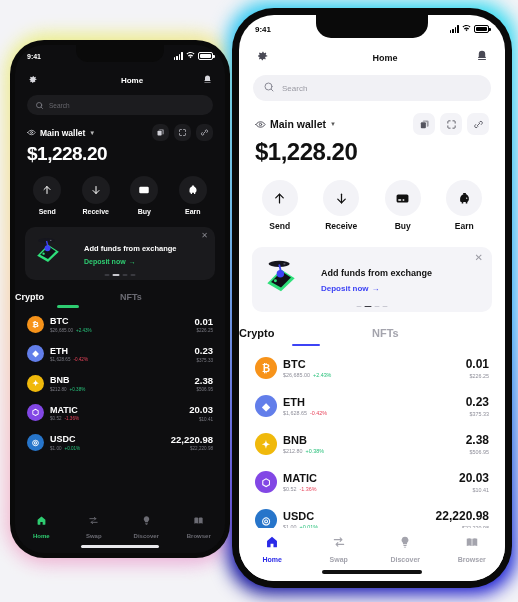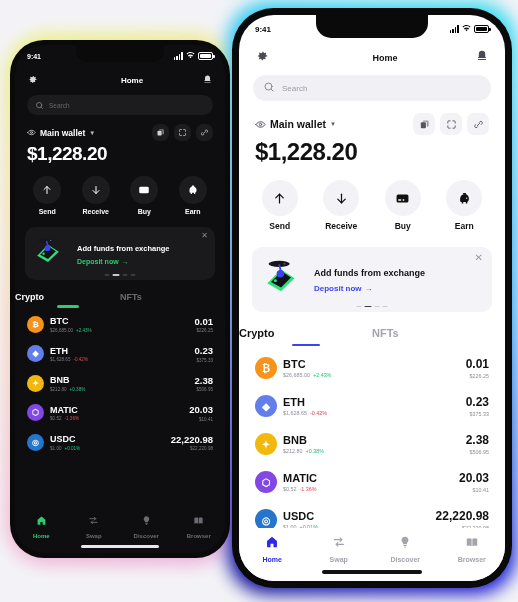--- a/index.html
+++ b/index.html
@@ -111,21 +111,21 @@
   .c-light { width:36px; height:36px; background:#f3f3f7; }
   .alabel { font-weight:bold; }
   .al-dark { font-size:7px; color:#fff; margin-top:4px; }
   .al-light { font-size:8.5px; color:#111; margin-top:5px; }
 
   
   .banner { position:relative; border-radius:10px; display:flex; align-items:center; }
   .bn-dark { margin: 12px 10px 0; background:#1a1a1d; padding: 8px 8px 12px; }
   .bn-light { margin: 16px 13px 0; background:#f4f4f8; padding: 10px 10px 15px; }
   .bnart { flex:0 0 auto; }
-  .bntxt { margin-left: 14px; }
+  .bntxt { margin-left: 21px; }
   .bntitle { font-weight:bold; }
   .bt-dark { font-size:7.5px; color:#fff; }
   .bt-light { font-size:9px; color:#111; }
   .bnlink { font-weight:bold; display:flex; align-items:center; gap:3px; }
   .bl-dark { font-size:7px; color:#2ecc71; margin-top:3px; }
   .bl-light { font-size:8px; color:#3d43f5; margin-top:4px; }
   .bnclose { position:absolute; font-weight:300; }
   .bc-dark { right:7px; top:4px; font-size:8px; color:#85858c; }
   .bc-light { right:9px; top:5px; font-size:10px; color:#9a9aa3; }
   .dots { position:absolute; left:50%; transform:translateX(-50%); display:flex; gap:3px; }

